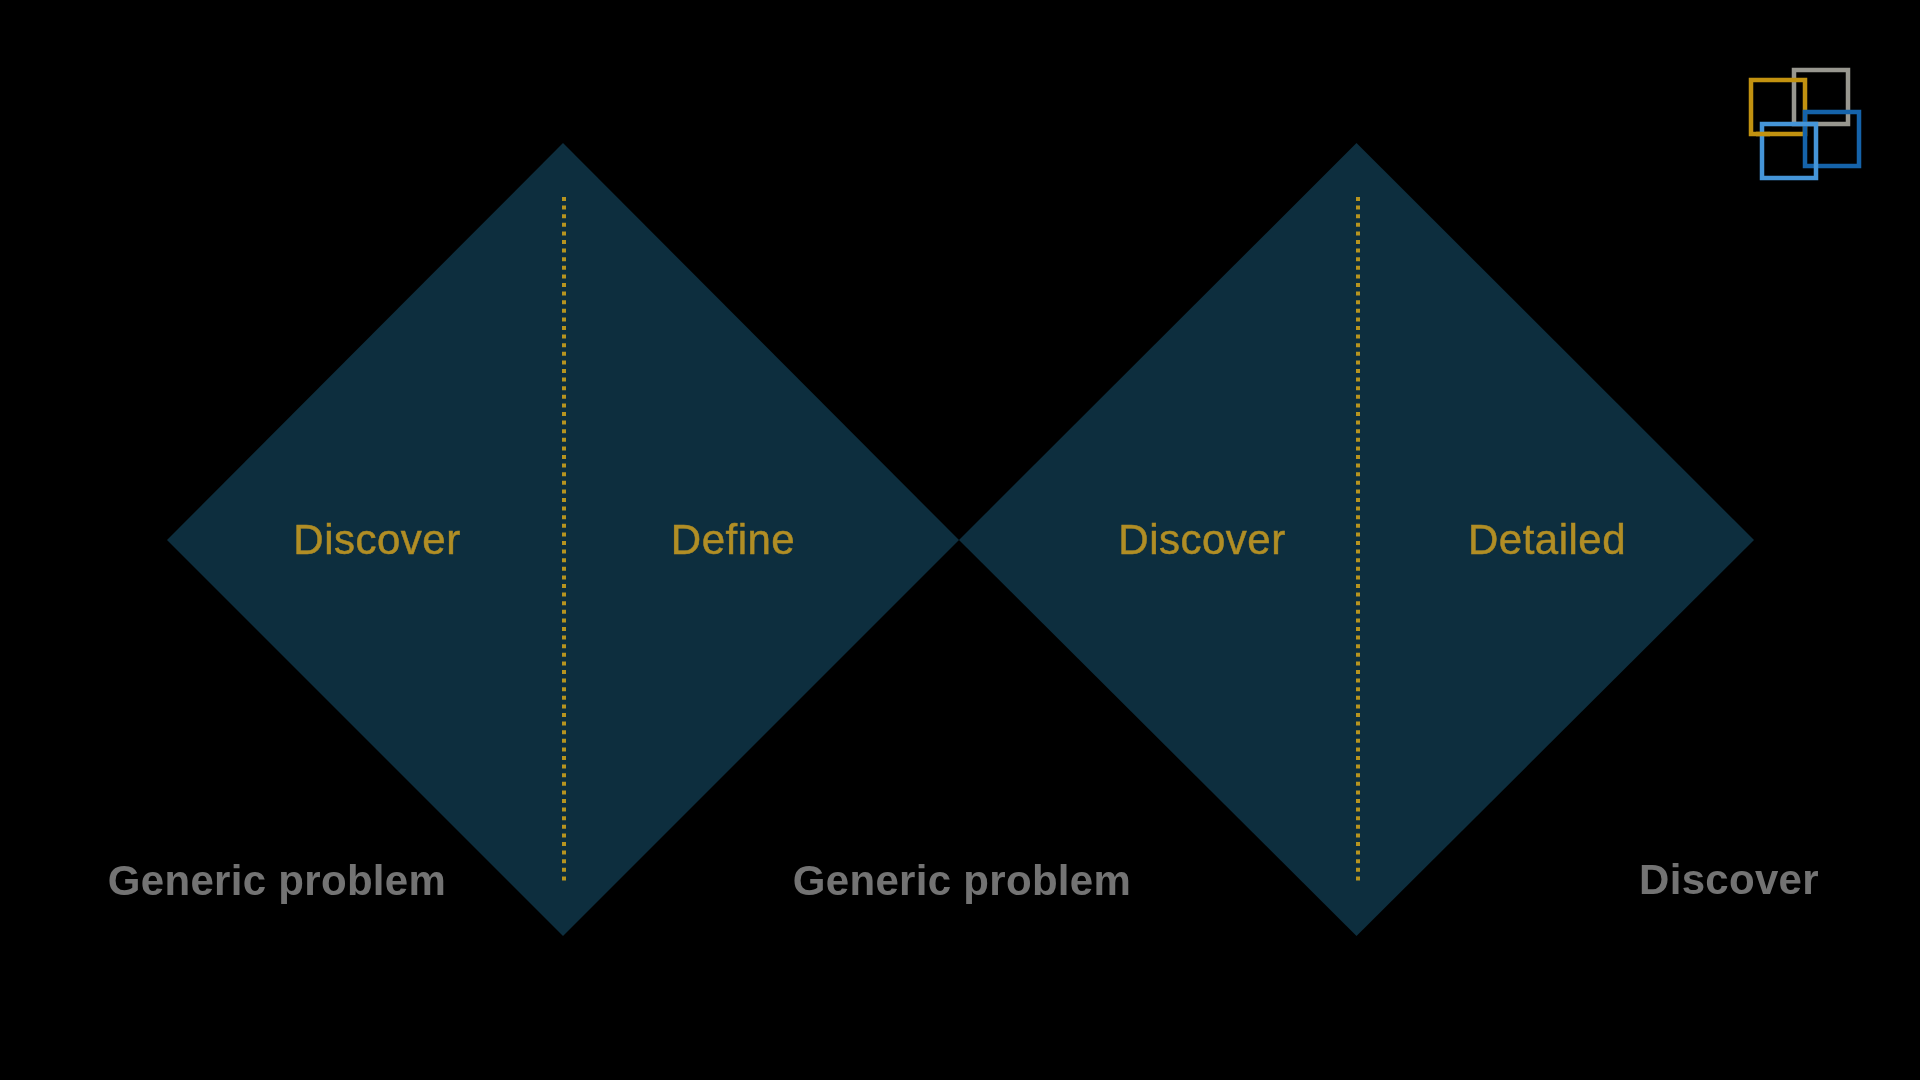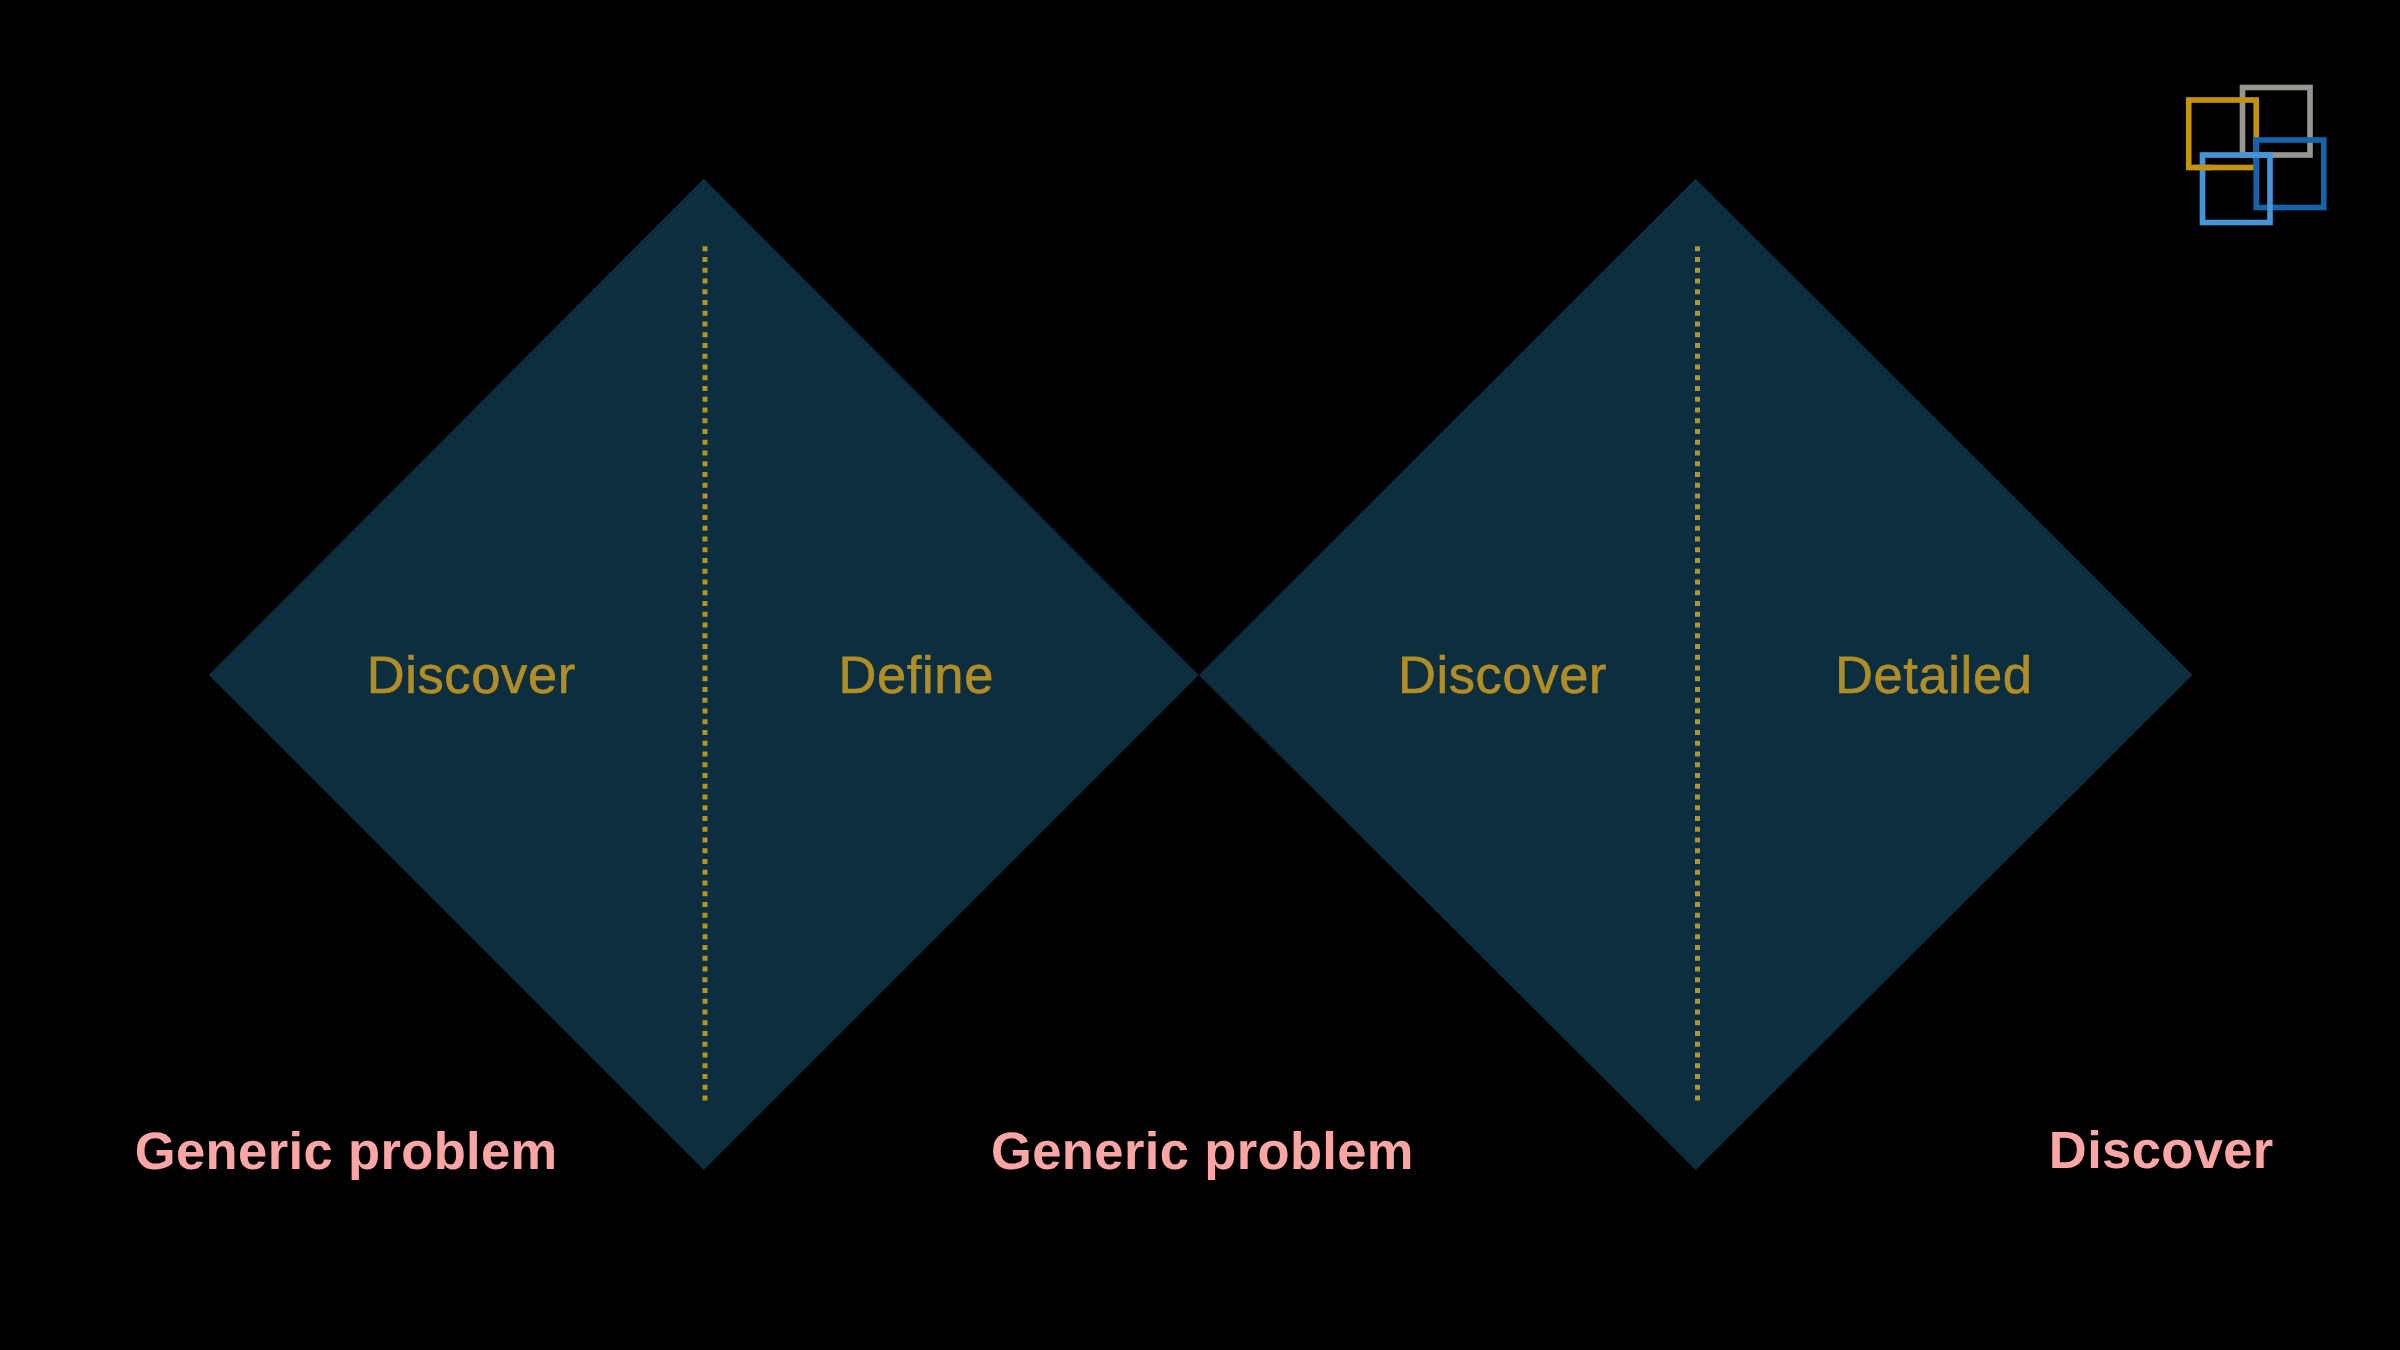--- a/index.html
+++ b/index.html
@@ -32,25 +32,24 @@
     user-select: none;
   }
   .phase-label {
     color: #b18e25;
     font-size: 42px;
     font-weight: 500;
     letter-spacing: 0.5px;
     -webkit-text-stroke: 0.5px currentColor;
   }
   .stage-label {
-    color: #fca5a5;
+    color: #737373;
     font-size: 42px;
     font-weight: 700;
     letter-spacing: 0.3px;
-    margin-top: 40px;
   }
   .pos-discover { left: 377px;  top: 540px; }
   .pos-define   { left: 733px;  top: 540px; }
   .pos-develop  { left: 1202px; top: 540px; }
   .pos-deliver  { left: 1547px; top: 540px; }
   .pos-generic  { left: 277px;  top: 881px; }
   .pos-detailed { left: 962px;  top: 881px; }
   .pos-solution { left: 1729px; top: 880px; }
 </style>
 </head>

